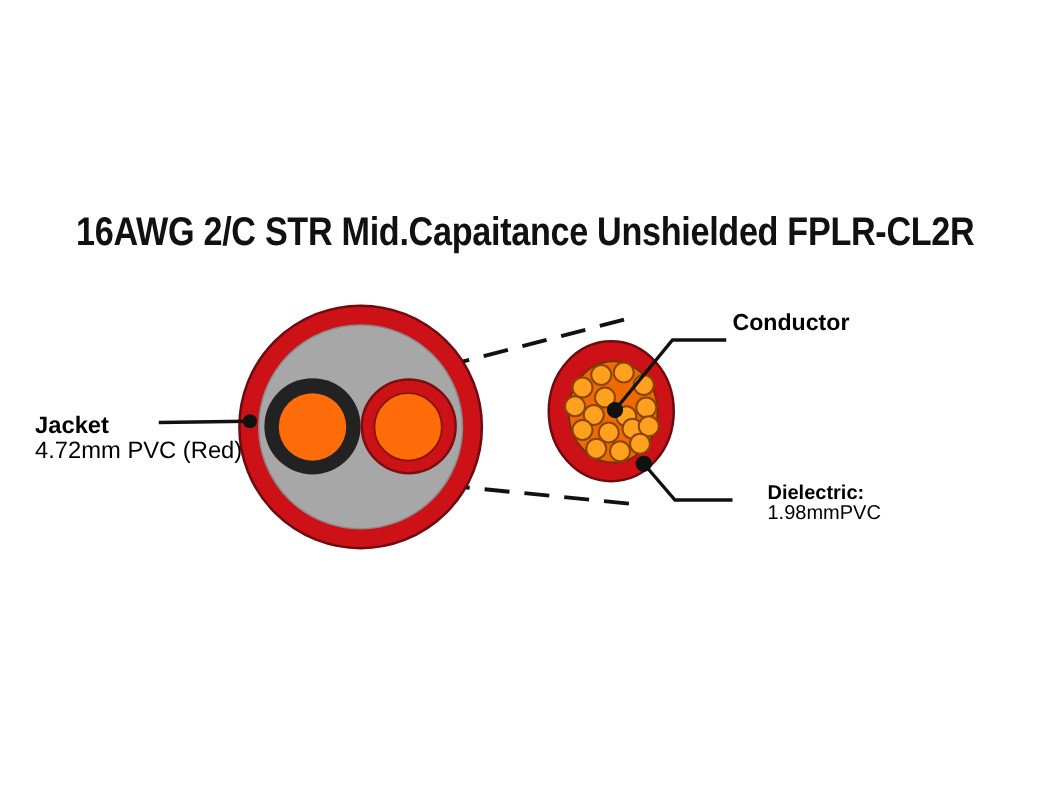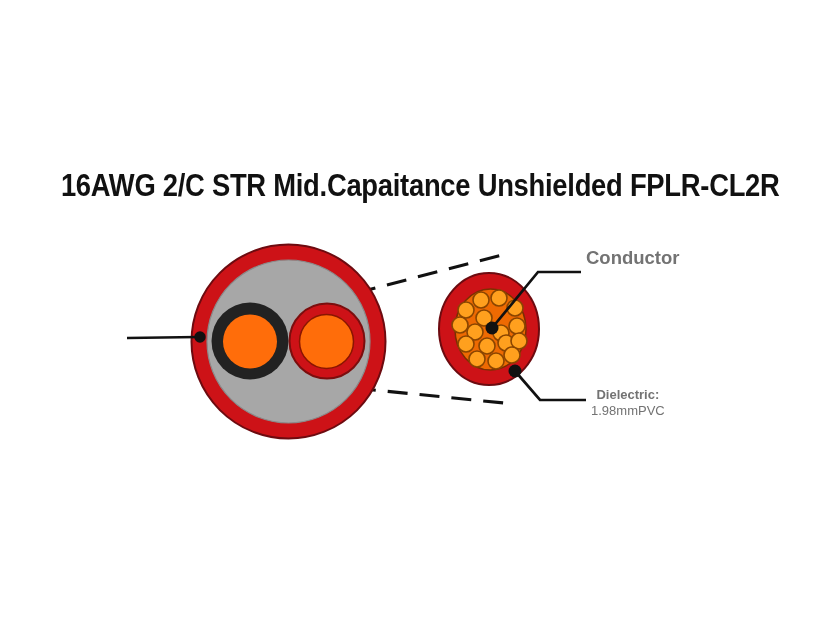--- a/index.html
+++ b/index.html
@@ -6,26 +6,26 @@
   body{width:840px;height:630px;overflow:hidden;}
   .stage{position:relative;width:772px;height:630px;font-family:"Liberation Sans",sans-serif;background:#fff;}
   .title{
     position:absolute;left:0;top:168px;width:840px;margin:0;
     text-align:center;font-size:32px;font-weight:700;line-height:34px;
     color:#111;white-space:nowrap;
     transform:scaleX(0.855);transform-origin:50% 50%;
     letter-spacing:-0.3px;
   }
   svg.diagram{position:absolute;left:0;top:0;}
-  .label{position:absolute;color:#737373;white-space:nowrap;text-align:center;}
+  .label{position:absolute;color:#000000;white-space:nowrap;}
   .label .h{font-weight:700;display:block;}
   .label .d{font-weight:400;display:block;}
   .jacket-label{left:28px;top:331px;font-size:19px;line-height:19.5px;}
   .conductor-label{left:586px;top:250px;font-size:18.5px;line-height:15.8px;}
-  .dielectric-label{left:591px;top:387px;font-size:13px;line-height:15.8px;}
+  .dielectric-label{left:614px;top:387px;font-size:16px;line-height:15.8px;}
 </style>
 </head>
 <body>
 
 <div class="stage">
 
   <h1 class="title">16AWG 2/C STR Mid.Capaitance Unshielded FPLR-CL2R</h1>
 
   <svg class="diagram" width="840" height="630" viewBox="0 0 840 630">
 
@@ -71,20 +71,24 @@
       <polyline points="492,328 538,272 581,272"></polyline>
       <polyline points="515,371 540,400 586,400"></polyline>
     </g>
     <g fill="#111111">
       <circle cx="200" cy="337" r="5.7"></circle>
       <circle cx="492" cy="328" r="6.5"></circle>
       <circle cx="515" cy="371" r="6.5"></circle>
     </g>
   </svg>
 
+  <div class="label jacket-label">
+    <span class="h">Jacket</span>
+    <span class="d">4.72mm PVC (Red)</span>
+  </div>
 
   <div class="label conductor-label">
     <span class="h">Conductor</span>
   </div>
 
   <div class="label dielectric-label">
     <span class="h">Dielectric:</span>
     <span class="d">1.98mmPVC</span>
   </div>
 

